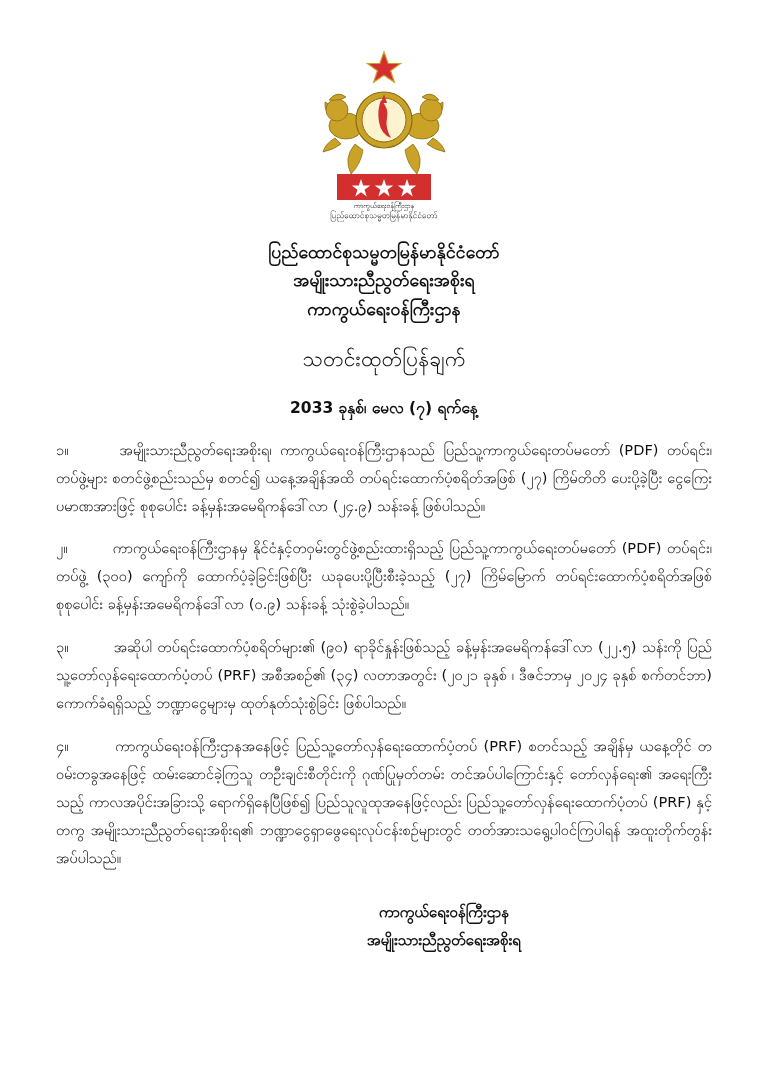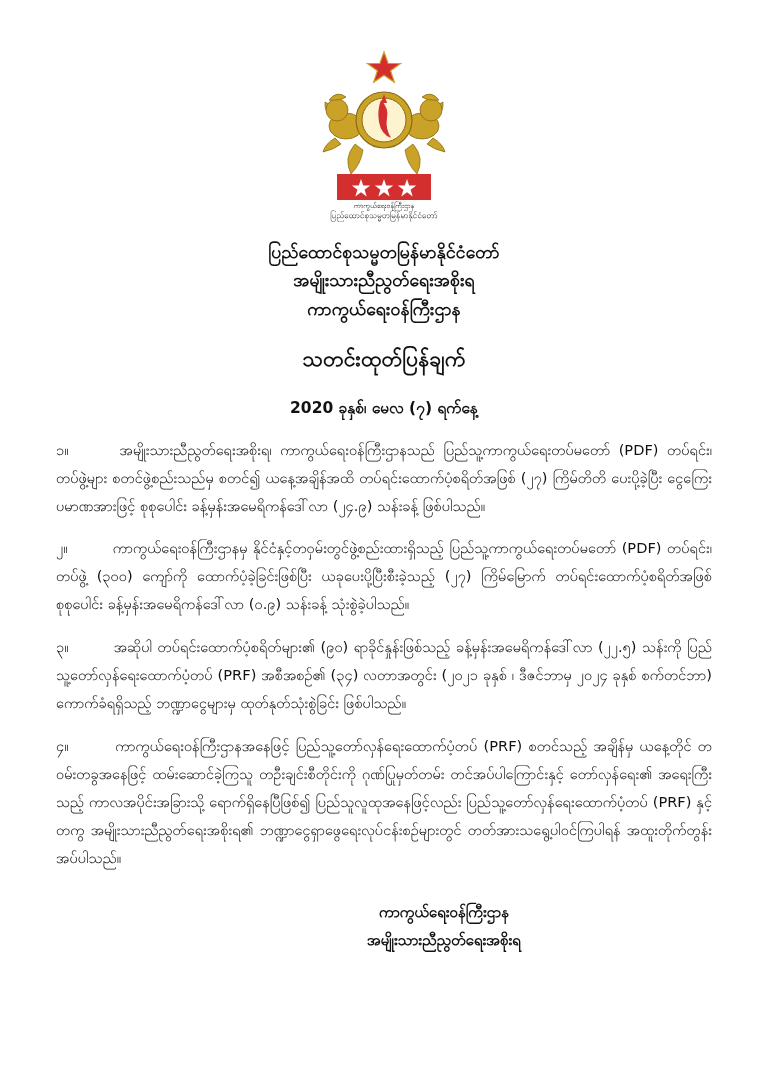--- a/index.html
+++ b/index.html
@@ -51,21 +51,21 @@
   .head-line {
     font-size: 17.5px;
     font-weight: bold;
     line-height: 1.62;
     color: #111;
     letter-spacing: .2px;
   }
   .doc-title {
     text-align: center;
     font-size: 21px;
-    font-weight: bold;
+    font-weight: normal;
     margin-top: 22px;
     color: #111;
     letter-spacing: .3px;
   }
   .doc-date {
     text-align: center;
     font-size: 15.5px;
     font-weight: bold;
     margin-top: 22px;
     color: #111;
@@ -151,21 +151,21 @@
   </div>
 
   <div class="head-block">
     <div class="head-line">ပြည်ထောင်စုသမ္မတမြန်မာနိုင်ငံတော်</div>
     <div class="head-line">အမျိုးသားညီညွတ်ရေးအစိုးရ</div>
     <div class="head-line">ကာကွယ်ရေးဝန်ကြီးဌာန</div>
   </div>
 
   <div class="doc-title">သတင်းထုတ်ပြန်ချက်</div>
 
-  <div class="doc-date">2020 ခုနှစ်၊ မေလ (၇) ရက်နေ့</div>
+  <div class="doc-date">2033 ခုနှစ်၊ မေလ (၇) ရက်နေ့</div>
 
   <div class="body-block">
 
     <p class="para">
       <span class="num">၁။</span>
       <span class="indent"></span>
       <span>အမျိုးသားညီညွတ်ရေးအစိုးရ၊ ကာကွယ်ရေးဝန်ကြီးဌာနသည် ပြည်သူ့ကာကွယ်ရေးတပ်မတော် (PDF) တပ်ရင်း၊ တပ်ဖွဲ့များ စတင်ဖွဲ့စည်းသည်မှ စတင်၍ ယနေ့အချိန်အထိ တပ်ရင်းထောက်ပံ့စရိတ်အဖြစ် (၂၇) ကြိမ်တိတိ ပေးပို့ခဲ့ပြီး ငွေကြေးပမာဏအားဖြင့် စုစုပေါင်း ခန့်မှန်းအမေရိကန်ဒေါ်လာ (၂၄.၉) သန်းခန့် ဖြစ်ပါသည်။</span>
     </p>
 
     <p class="para">

